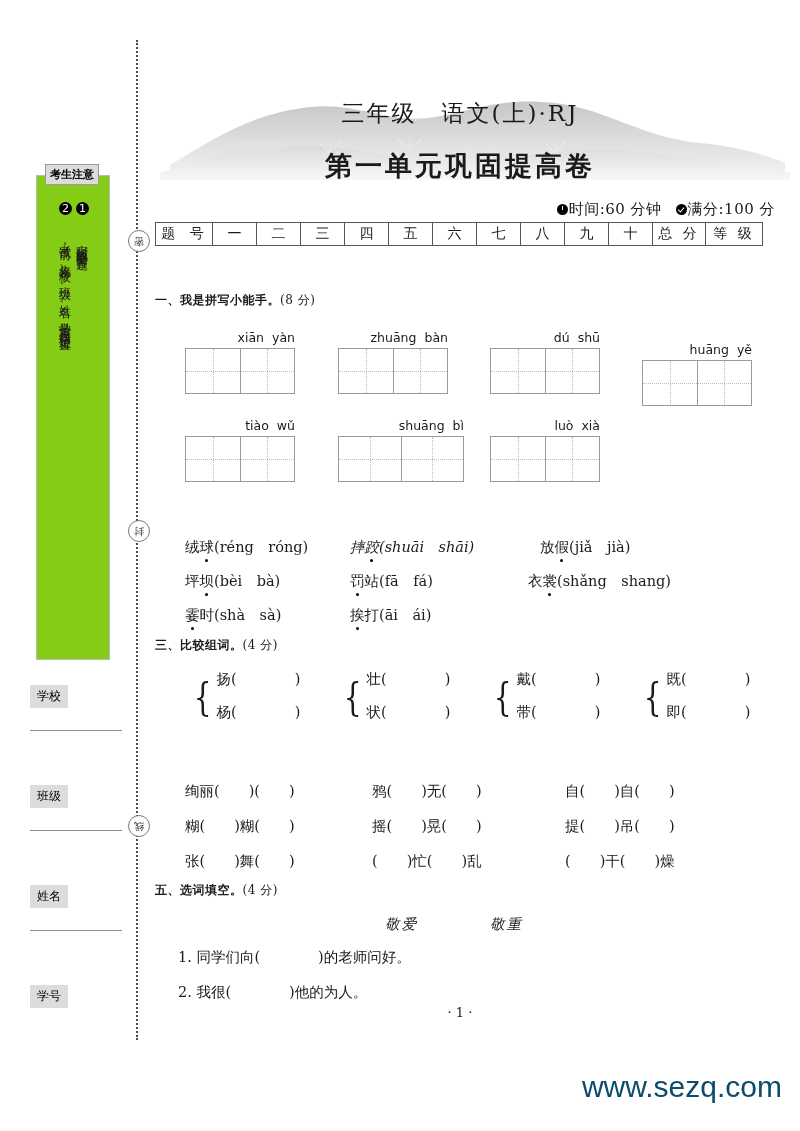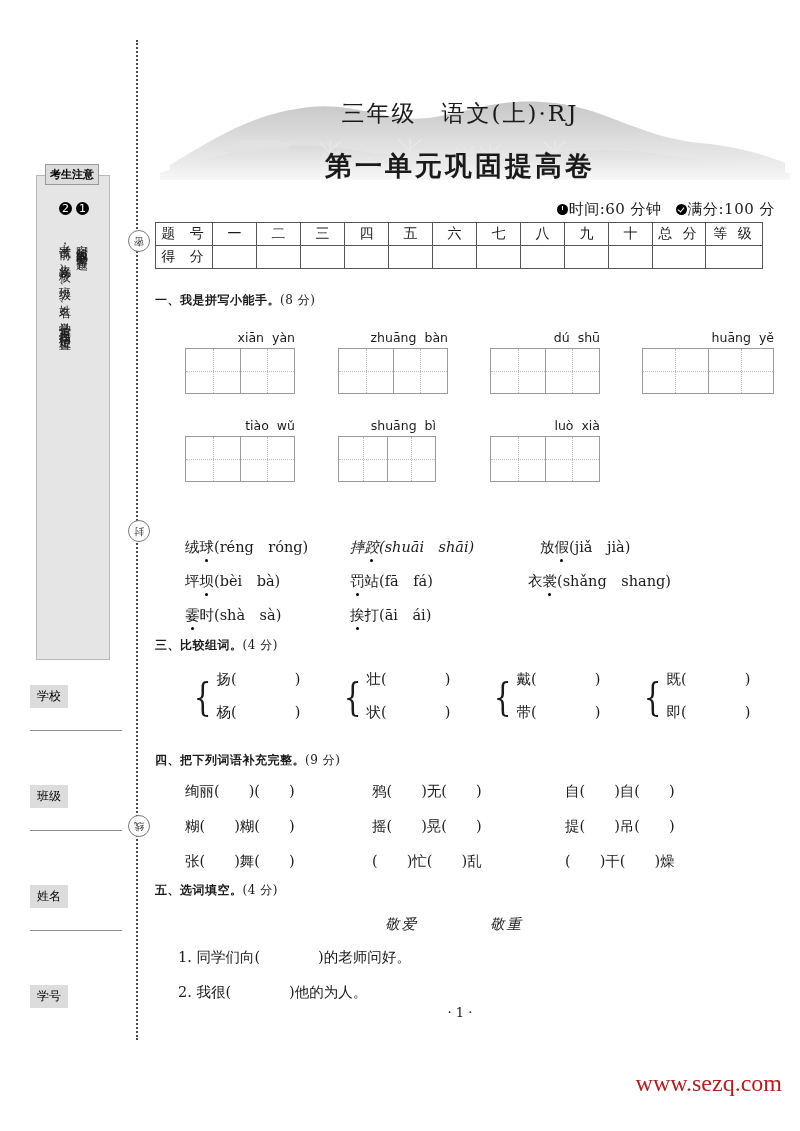--- a/index.html
+++ b/index.html
@@ -24,21 +24,21 @@
     width: 110px;
     height: 1000px;
   }
   .notice-box {
     position: absolute;
     left: 6px;
     top: 135px;
     width: 74px;
     height: 485px;
     border: 1px solid #b9b9b9;
-    background: #e5e5e5;
+    background: #84cc16;
     box-sizing: border-box;
   }
   .notice-title {
     position: absolute;
     left: 8px;
     top: -12px;
     background: #dcdcdc;
     border: 1px solid #9a9a9a;
     font-family: "DejaVu Sans", "Liberation Sans", sans-serif;
     font-size: 11px;
@@ -338,23 +338,23 @@
     left: 0; width: 620px;
     top: 1005px;
     text-align: center;
     font-size: 13px;
     font-family: "DejaVu Serif", serif;
   }
   #watermark {
     position: absolute;
     right: 18px;
     top: 1070px;
-    font-size: 24px;
-    color: #b91c1c;
-    font-family: Liberation Serif, serif;
+    font-size: 30px;
+    color: #0c4a6e;
+    font-family: Liberation Sans, sans-serif;
     letter-spacing: 0px;
   }
 </style>
 </head>
 <body>
 
 <div id="sidebar">
 
   <div class="notice-box">
     <div class="notice-title">考生注意</div>
@@ -440,35 +440,20 @@
       <td class="num">四</td>
       <td class="num">五</td>
       <td class="num">六</td>
       <td class="num">七</td>
       <td class="num">八</td>
       <td class="num">九</td>
       <td class="num">十</td>
       <td class="tot">总 分</td>
       <td class="grd">等 级</td>
     </tr>
-    <tr>
-      <td class="hd">得 分</td>
-      <td></td>
-      <td></td>
-      <td></td>
-      <td></td>
-      <td></td>
-      <td></td>
-      <td></td>
-      <td></td>
-      <td></td>
-      <td></td>
-      <td></td>
-      <td></td>
-    </tr>
   </tbody>
     </table>
 
   <div class="section-title" style="top:292px">
     <span>一、我是拼写小能手。</span><span class="pts">(8 分)</span>
   </div>
 
   <div class="pinyin-group" style="top:330px; left:35px; width:110px;">
     <div class="pinyin-labels">
       <span>xiān</span>
@@ -492,42 +477,42 @@
   <div class="pinyin-group" style="top:330px; left:340px; width:110px;">
     <div class="pinyin-labels">
       <span>dú</span>
       <span>shū</span>
     </div>
     <div class="grid-box">
         <div class="grid-cell"></div>
         <div class="grid-cell"></div>
       </div>
   </div>
-  <div class="pinyin-group" style="top:330px; left:492px; width:132px;">
+  <div class="pinyin-group" style="top:342px; left:492px; width:110px;">
     <div class="pinyin-labels">
       <span>huāng</span>
       <span>yě</span>
     </div>
     <div class="grid-box">
         <div class="grid-cell"></div>
         <div class="grid-cell"></div>
       </div>
   </div>
 
   <div class="pinyin-group" style="top:418px; left:35px; width:110px;">
     <div class="pinyin-labels">
       <span>tiào</span>
       <span>wǔ</span>
     </div>
     <div class="grid-box">
         <div class="grid-cell"></div>
         <div class="grid-cell"></div>
       </div>
   </div>
-  <div class="pinyin-group" style="top:418px; left:188px; width:98px;">
+  <div class="pinyin-group" style="top:418px; left:188px; width:126px;">
     <div class="pinyin-labels">
       <span>shuāng</span>
       <span>bì</span>
     </div>
     <div class="grid-box">
         <div class="grid-cell"></div>
         <div class="grid-cell"></div>
       </div>
   </div>
   <div class="pinyin-group" style="top:418px; left:340px; width:110px;">
@@ -595,23 +580,20 @@
     </div>
   </div>
   <div class="brace-group" style="top:670px; left:490px;">
     <span class="brace">{</span>
     <div class="brace-rows">
       <div><span>既(</span><span style="display:inline-block;width:58px"></span><span>)</span></div>
       <div><span>即(</span><span style="display:inline-block;width:58px"></span><span>)</span></div>
     </div>
   </div>
 
-  <div class="section-title" style="top:752px">
-    <span>四、把下列词语补充完整。</span><span class="pts">(9 分)</span>
-  </div>
 
   <div class="qline" style="top:782px; left:35px;">绚丽(　　)(　　)</div>
   <div class="qline" style="top:782px; left:222px;">鸦(　　)无(　　)</div>
   <div class="qline" style="top:782px; left:415px;">自(　　)自(　　)</div>
 
   <div class="qline" style="top:817px; left:35px;">糊(　　)糊(　　)</div>
   <div class="qline" style="top:817px; left:222px;">摇(　　)晃(　　)</div>
   <div class="qline" style="top:817px; left:415px;">提(　　)吊(　　)</div>
 
   <div class="qline" style="top:852px; left:35px;">张(　　)舞(　　)</div>

